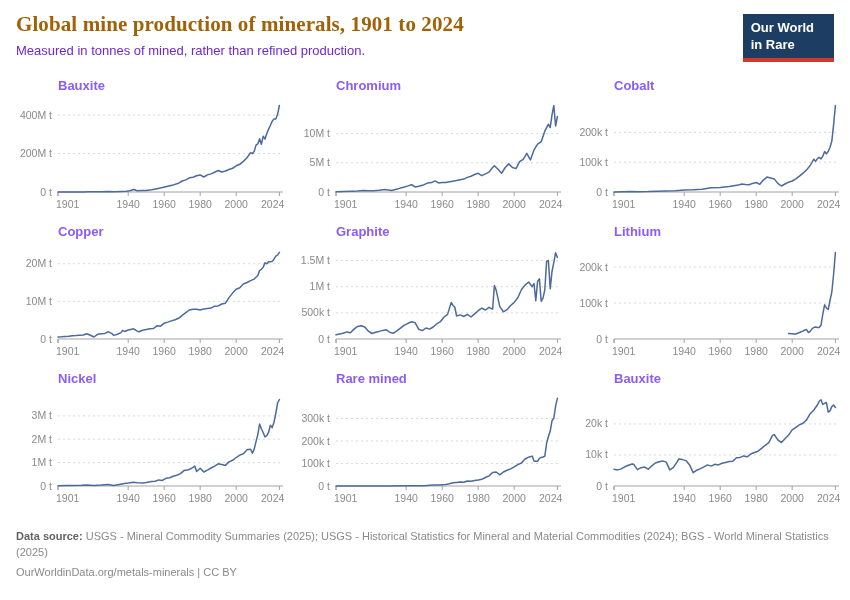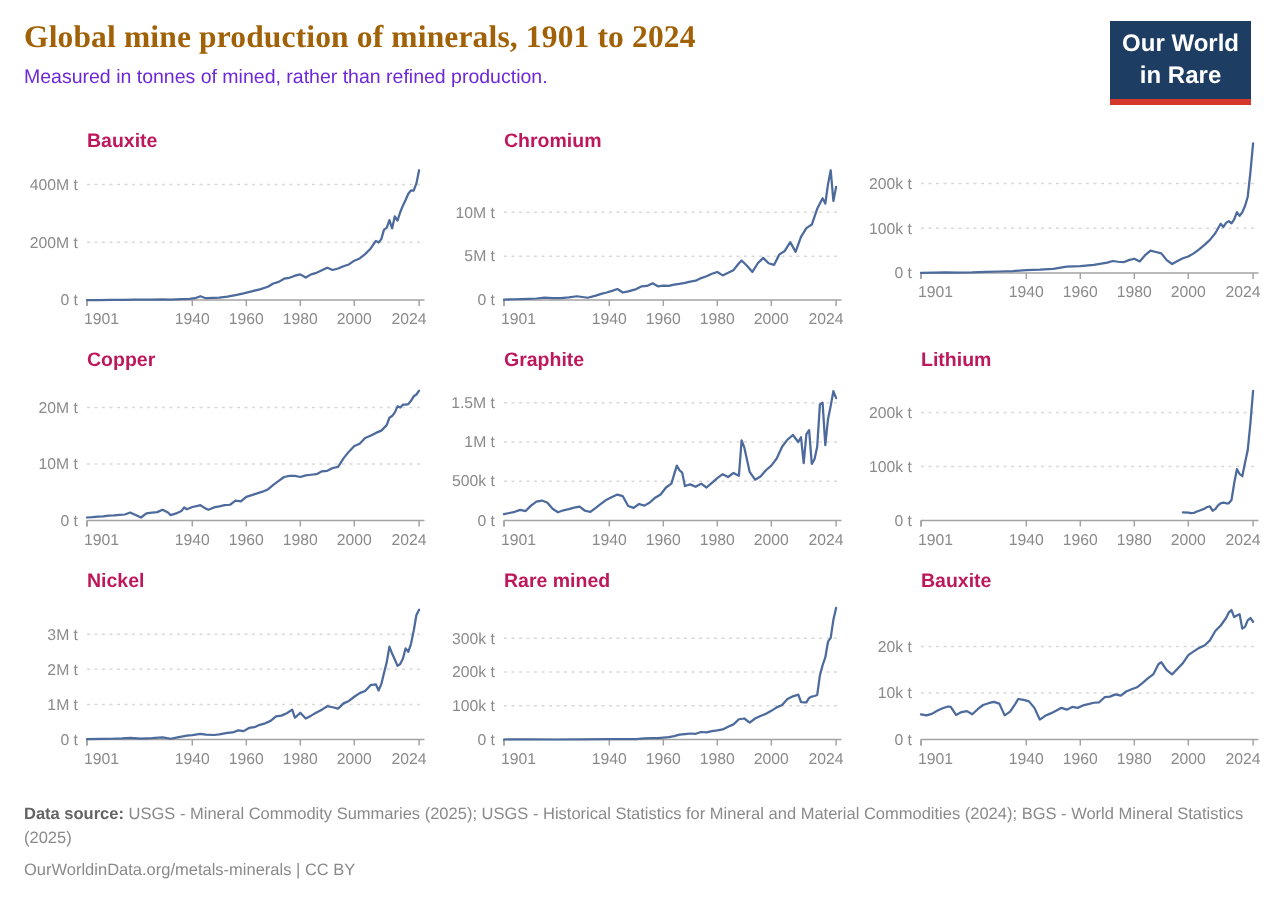--- a/index.html
+++ b/index.html
@@ -12,31 +12,31 @@
   .hdr{display:flex;justify-content:space-between;align-items:flex-start;}
   .hdr h1{
     margin:0 0 6px 0;
     font-family:"Liberation Serif","DejaVu Serif",serif;
     font-size:21px;font-weight:700;color:#a16207;letter-spacing:.1px;
   }
   .hdr .sub{font-size:13px;color:#6d28d9;margin:0;}
   .logo{
     background:var(--logo-bg,#1d3d63);
     border-bottom:4px solid var(--logo-accent,#d4372c);
-    color:#fff;font-size:16px;font-weight:700;line-height:1.3;
-    text-align:center;padding:6px 8px 4px 8px;min-width:54px;
+    color:#fff;font-size:13px;font-weight:700;line-height:1.3;
+    text-align:left;padding:6px 20px 4px 8px;min-width:54px;
     flex:0 0 auto;margin-top:2px;
   }
   .grid{
     display:grid;grid-template-columns:repeat(3,1fr);
     column-gap:6px;row-gap:10px;margin-top:16px;
   }
   figure.cell{margin:0;padding:0;}
   .ctitle{
-    font-size:13px;font-weight:700;color:#be185d;
+    font-size:13px;font-weight:700;color:#8b5cf6;
     margin:0 0 3px 42px;line-height:1.2;
   }
   svg.mini-chart{display:block;overflow:visible;}
   svg.mini-chart text{
     font-family:"Liberation Sans","DejaVu Sans",sans-serif;
     font-size:10.5px;fill:#8a8a8a;
   }
   .ftr{margin-top:21px;font-size:11px;line-height:1.45;color:#8a8a8a;max-width:818px;}
   .ftr p{margin:0;}
   .ftr .src-label{font-weight:700;color:#636363;}
@@ -101,20 +101,21 @@
         <line x1="184.2" y1="96" x2="184.2" y2="100" stroke="#a3a3a3"></line>
         <text x="184.2" y="112" text-anchor="middle" fill="#8a8a8a">1980</text>
         <line x1="220.20000000000002" y1="96" x2="220.20000000000002" y2="100" stroke="#a3a3a3"></line>
         <text x="220.20000000000002" y="112" text-anchor="middle" fill="#8a8a8a">2000</text>
         <line x1="263.4" y1="96" x2="263.4" y2="100" stroke="#a3a3a3"></line>
         <text x="268.4" y="112" text-anchor="end" fill="#8a8a8a">2024</text>
         <path d="M42.0 95.7 L49.2 95.5 L58.2 95.2 L63.6 95.0 L69.0 94.4 L74.4 94.8 L79.8 94.7 L85.2 94.2 L90.6 93.5 L94.2 94.0 L97.8 94.5 L103.2 93.1 L106.8 91.9 L110.4 91.0 L114.0 89.9 L117.6 88.7 L121.2 91.0 L124.8 90.2 L130.2 88.7 L133.8 86.9 L137.4 86.6 L141.0 84.9 L144.6 86.9 L148.2 86.4 L151.8 86.6 L155.4 85.8 L159.0 85.2 L162.6 84.6 L166.2 83.7 L169.8 83.1 L173.4 81.4 L177.0 80.2 L180.6 78.5 L184.2 77.3 L187.8 79.6 L191.4 77.9 L195.0 76.1 L198.6 71.5 L200.4 69.7 L204.0 73.2 L207.6 77.3 L211.2 71.5 L214.8 67.9 L218.4 71.5 L222.0 72.6 L225.6 65.6 L229.2 63.3 L232.8 57.4 L236.4 63.9 L240.0 53.9 L243.6 48.1 L247.2 45.7 L250.8 35.2 L254.4 28.2 L256.2 31.7 L258.0 18.9 L259.8 9.5 L261.6 30.0 L263.4 20.6" fill="none" stroke="#4c6a9c" stroke-width="1.5" stroke-linejoin="round" stroke-linecap="round"></path>
       </svg>
   </figure>
   <figure class="cell">
+    <figcaption class="ctitle">Cobalt</figcaption>
     <svg class="mini-chart" width="272" height="118" viewBox="0 0 272 118">
         <line x1="42" y1="96" x2="267" y2="96" stroke="#a3a3a3" stroke-width="1"></line>
         <text x="36" y="99.5" text-anchor="end" fill="#8a8a8a">0 t</text>
         <line x1="42" y1="66.19867549668874" x2="267" y2="66.19867549668874" stroke="#d9d9d9" stroke-width="1" stroke-dasharray="2,3"></line>
         <text x="36" y="69.69867549668874" text-anchor="end" fill="#8a8a8a">100k t</text>
         <line x1="42" y1="36.39735099337748" x2="267" y2="36.39735099337748" stroke="#d9d9d9" stroke-width="1" stroke-dasharray="2,3"></line>
         <text x="36" y="39.89735099337748" text-anchor="end" fill="#8a8a8a">200k t</text>
         <line x1="42" y1="96" x2="42" y2="100" stroke="#a3a3a3"></line>
         <line x1="42" y1="96" x2="42" y2="100" stroke="#a3a3a3"></line>
         <text x="40" y="112" text-anchor="start" fill="#8a8a8a">1901</text>

